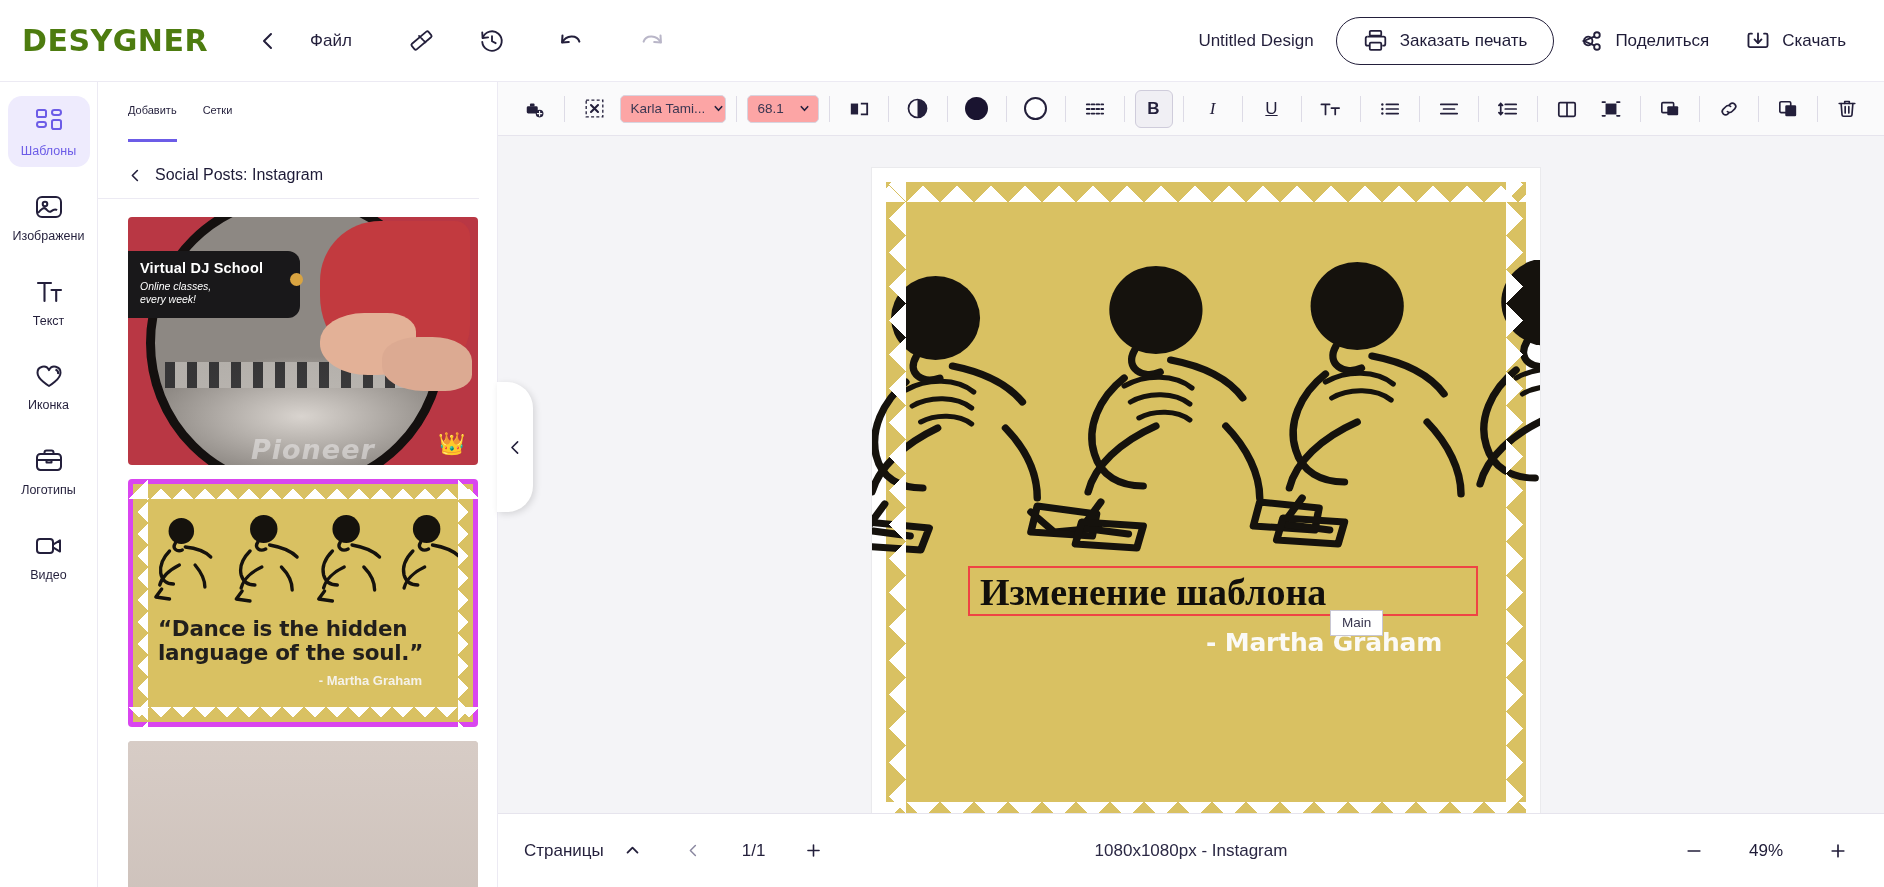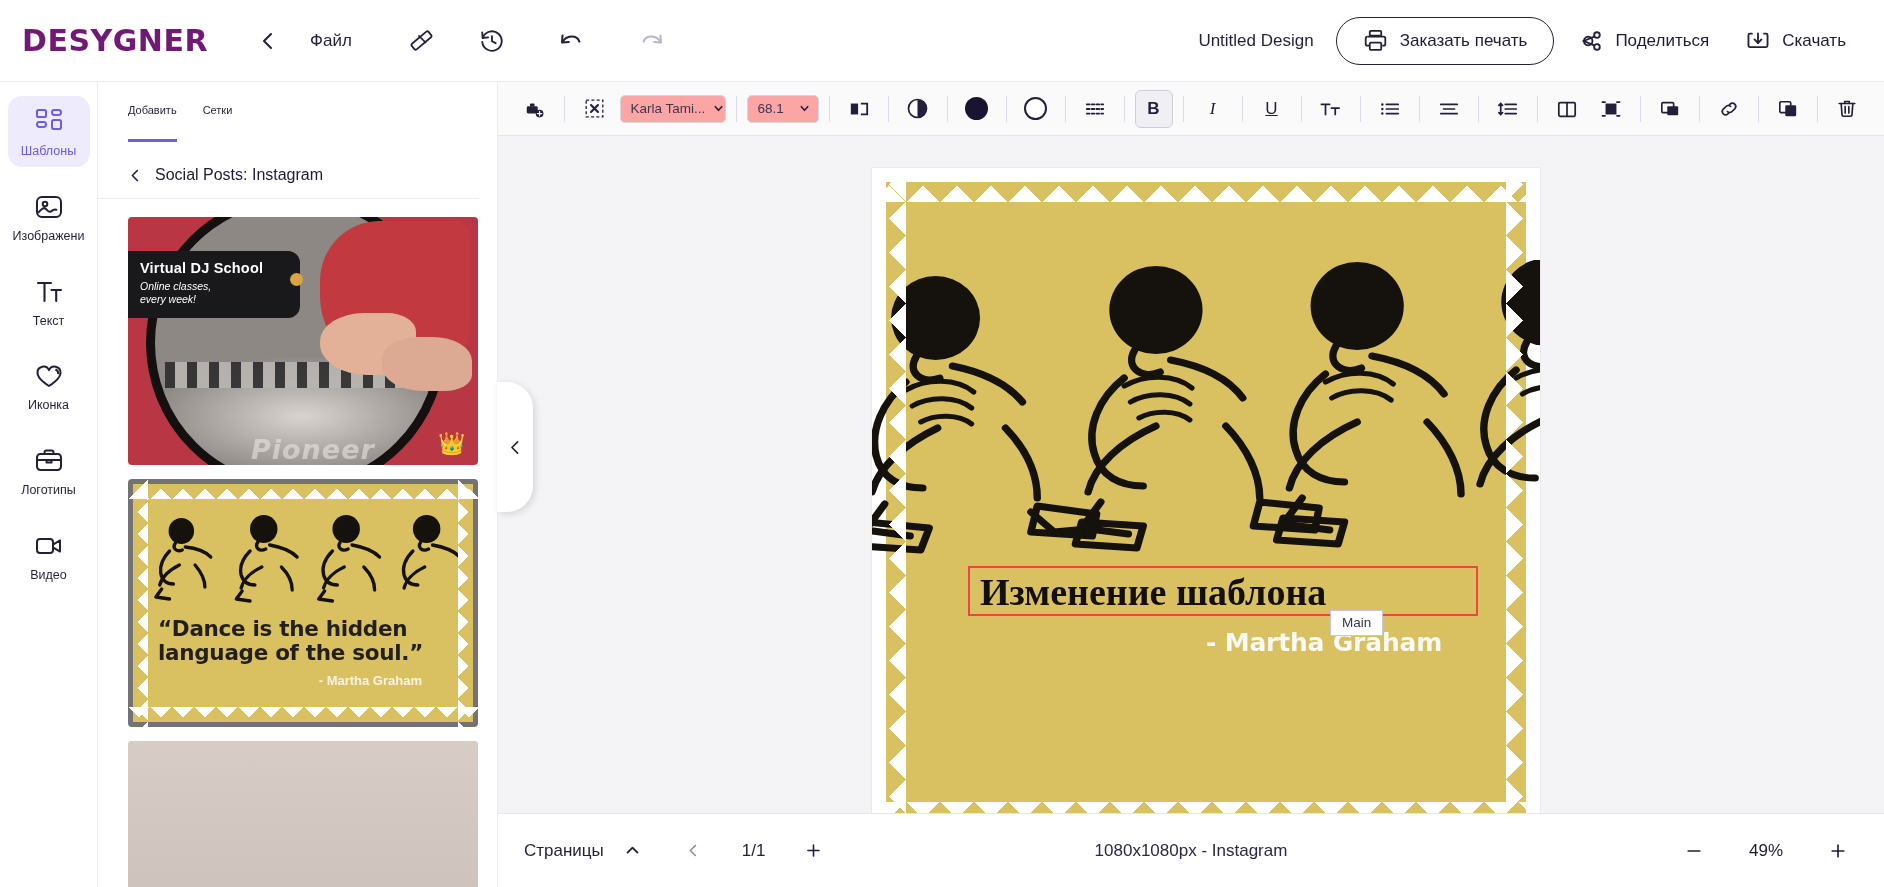--- a/index.html
+++ b/index.html
@@ -15,21 +15,21 @@
   
   .topbar {
     height: 82px; flex: 0 0 82px;
     display: flex; align-items: center;
     background: #ffffff;
     border-bottom: 1px solid #eceaf3;
     padding: 0 26px 0 0;
   }
   .brand {
     font-size: 30px; font-weight: bold; letter-spacing: 0.5px;
-    color: #701a75; padding-left: 22px; padding-right: 36px;
+    color: #4d7c0f; padding-left: 22px; padding-right: 36px;
     font-family: "DejaVu Sans", sans-serif;
   }
   .tb-icon {
     width: 48px; height: 48px;
     display: flex; align-items: center; justify-content: center;
     color: #231f3b; cursor: pointer; border-radius: 8px;
   }
   .tb-icon.dim { color: #b9b6c8; }
   .tb-text {
     font-size: 17px; color: #231f3b; padding: 0 18px;
@@ -131,21 +131,21 @@
   }
   .dj .tag .t1 { font-size: 14.5px; font-weight: bold; letter-spacing:.2px; }
   .dj .tag .t2 { font-size: 10.5px; font-style: italic; line-height: 1.28; margin-top: 4px; }
   .dj .dot {
     position: absolute; left: 162px; top: 56px; width: 13px; height: 13px;
     border-radius: 50%; background: #d9a441;
   }
   .crown { position: absolute; right: 12px; bottom: 8px; font-size: 22px; color: #f0a30a; }
 
   
-  .dance { background: #737373; position: relative; padding: 6px; }
+  .dance { background: #d946ef; position: relative; padding: 6px; }
   .dance-inner {
     position: absolute; inset: 5px; background: #d9c162;
     -webkit-mask: none;
   }
   .zigzag-t, .zigzag-b {
     position: absolute; left: 0; right: 0; height: 16px;
     background:
       linear-gradient(135deg, #fff 25%, transparent 25%) -11px 0/22px 22px,
       linear-gradient(225deg, #fff 25%, transparent 25%) -11px 0/22px 22px;
   }

